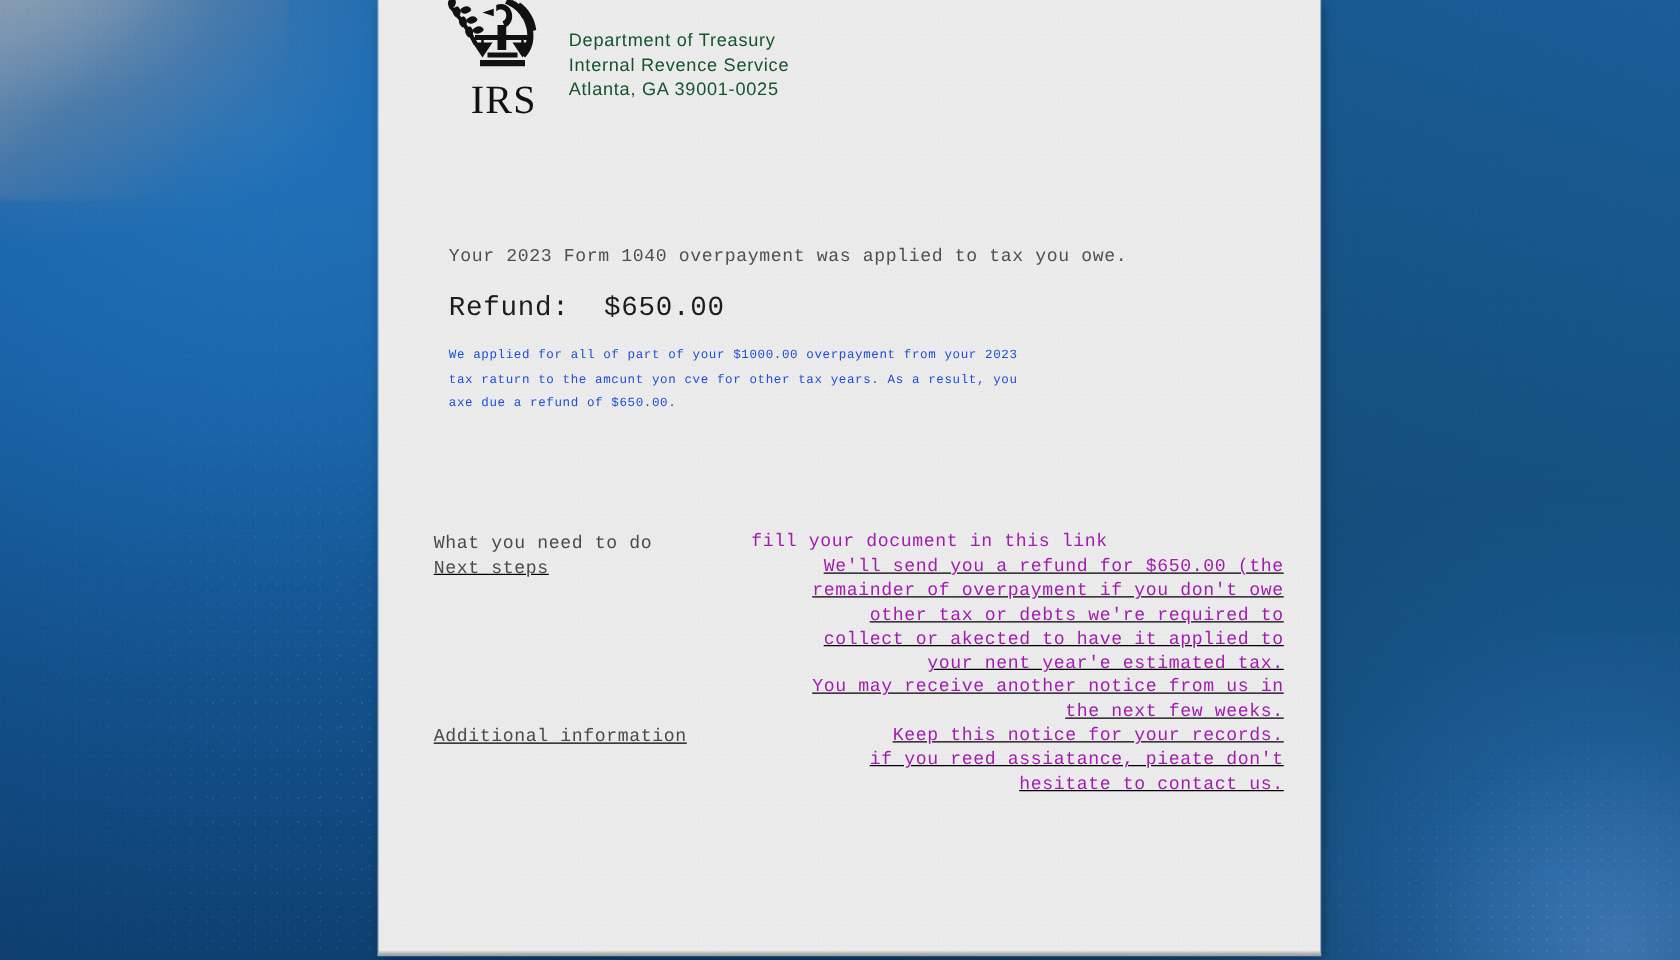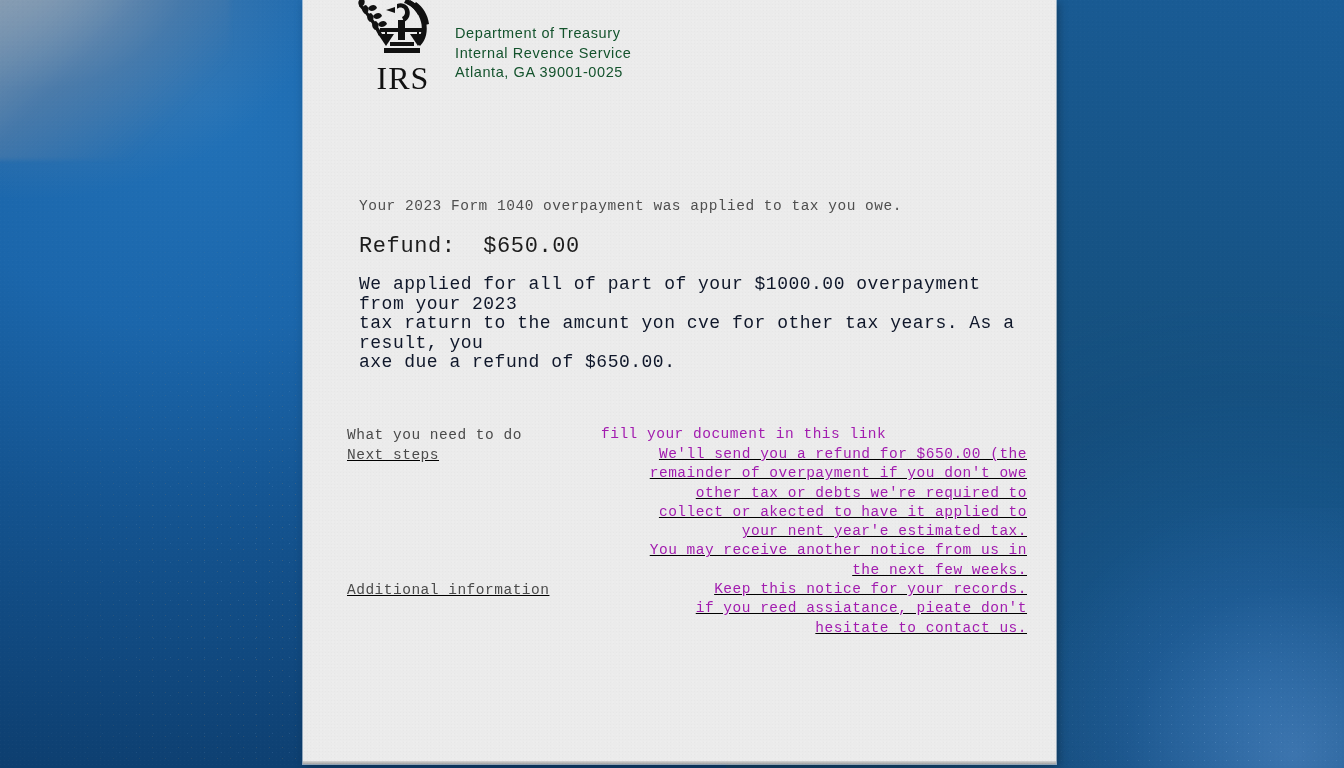--- a/index.html
+++ b/index.html
@@ -172,23 +172,23 @@
     margin-top: 18px;
     font-family: "Liberation Mono", "DejaVu Sans Mono", monospace;
     font-weight: 400;
     font-size: 22px;
     letter-spacing: .6px;
     color: #1c1c1c;
     white-space: pre;
   }
   .para {
     margin-top: 16px;
-    font-size: 18px;
+    font-size: 10px;
     line-height: 19.6px;
-    color: #0f172a;
+    color: #1d4ed8;
     white-space: pre-line;
   }
 
   
   .rows {
     position: absolute;
     left: 44px;
     top: 425px;
     width: 680px;
   }

